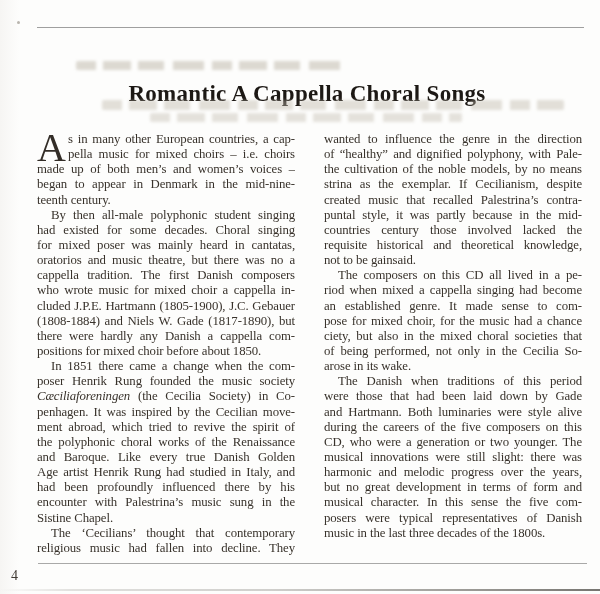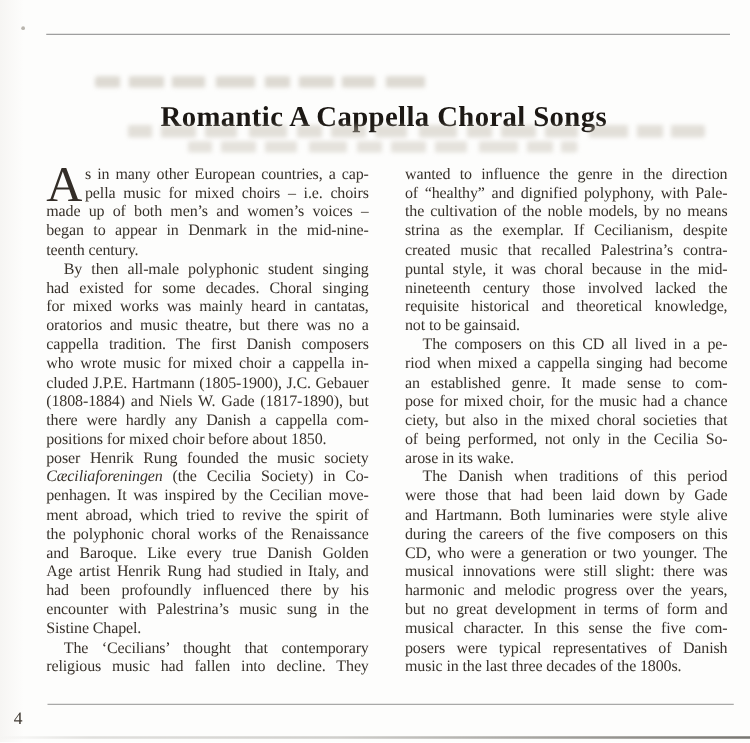--- a/index.html
+++ b/index.html
@@ -77,30 +77,31 @@
           <span class="drop">A</span>
           <div class="jline dc">s in many other European countries, a cap-</div>
           <div class="jline dc">pella music for mixed choirs – i.e. choirs</div>
           <div class="jline">made up of both men’s and women’s voices –</div>
           <div class="jline">began to appear in Denmark in the mid-nine-</div>
           <div class="jline end">teenth century.</div>
         </div>
         <div class="para">
           <div class="jline ind">By then all-male polyphonic student singing</div>
           <div class="jline">had existed for some decades. Choral singing</div>
-          <div class="jline">for mixed works was mainly heard in cantatas,</div>
+          <div class="jline">for mixed poser was mainly heard in cantatas,</div>
           <div class="jline">oratorios and music theatre, but there was no a</div>
           <div class="jline">cappella tradition. The first Danish composers</div>
           <div class="jline">who wrote music for mixed choir a cappella in-</div>
           <div class="jline">cluded J.P.E. Hartmann (1805-1900), J.C. Gebauer</div>
           <div class="jline">(1808-1884) and Niels W. Gade (1817-1890), but</div>
           <div class="jline">there were hardly any Danish a cappella com-</div>
           <div class="jline end">positions for mixed choir before about 1850.</div>
         </div>
         <div class="para">
+          <div class="jline ind">In 1851 there came a change when the com-</div>
           <div class="jline">poser Henrik Rung founded the music society</div>
           <div class="jline"><span class="it">Cæciliaforeningen</span><span> (the Cecilia Society) in Co-</span></div>
           <div class="jline">penhagen. It was inspired by the Cecilian move-</div>
           <div class="jline">ment abroad, which tried to revive the spirit of</div>
           <div class="jline">the polyphonic choral works of the Renaissance</div>
           <div class="jline">and Baroque. Like every true Danish Golden</div>
           <div class="jline">Age artist Henrik Rung had studied in Italy, and</div>
           <div class="jline">had been profoundly influenced there by his</div>
           <div class="jline">encounter with Palestrina’s music sung in the</div>
           <div class="jline end">Sistine Chapel.</div>
@@ -110,22 +111,22 @@
           <div class="jline">religious music had fallen into decline. They</div>
         </div>
       </div>
     <div class="col" id="col-right">
         <div class="para">
           <div class="jline">wanted to influence the genre in the direction</div>
           <div class="jline">of “healthy” and dignified polyphony, with Pale-</div>
           <div class="jline">the cultivation of the noble models, by no means</div>
           <div class="jline">strina as the exemplar. If Cecilianism, despite</div>
           <div class="jline">created music that recalled Palestrina’s contra-</div>
-          <div class="jline">puntal style, it was choral because in the mid-</div>
-          <div class="jline">nineteenth century those involved lacked the</div>
+          <div class="jline">puntal style, it was partly because in the mid-</div>
+          <div class="jline">countries century those involved lacked the</div>
           <div class="jline">requisite historical and theoretical knowledge,</div>
           <div class="jline end">not to be gainsaid.</div>
         </div>
         <div class="para">
           <div class="jline ind">The composers on this CD all lived in a pe-</div>
           <div class="jline">riod when mixed a cappella singing had become</div>
           <div class="jline">an established genre. It made sense to com-</div>
           <div class="jline">pose for mixed choir, for the music had a chance</div>
           <div class="jline">ciety, but also in the mixed choral societies that</div>
           <div class="jline">of being performed, not only in the Cecilia So-</div>

